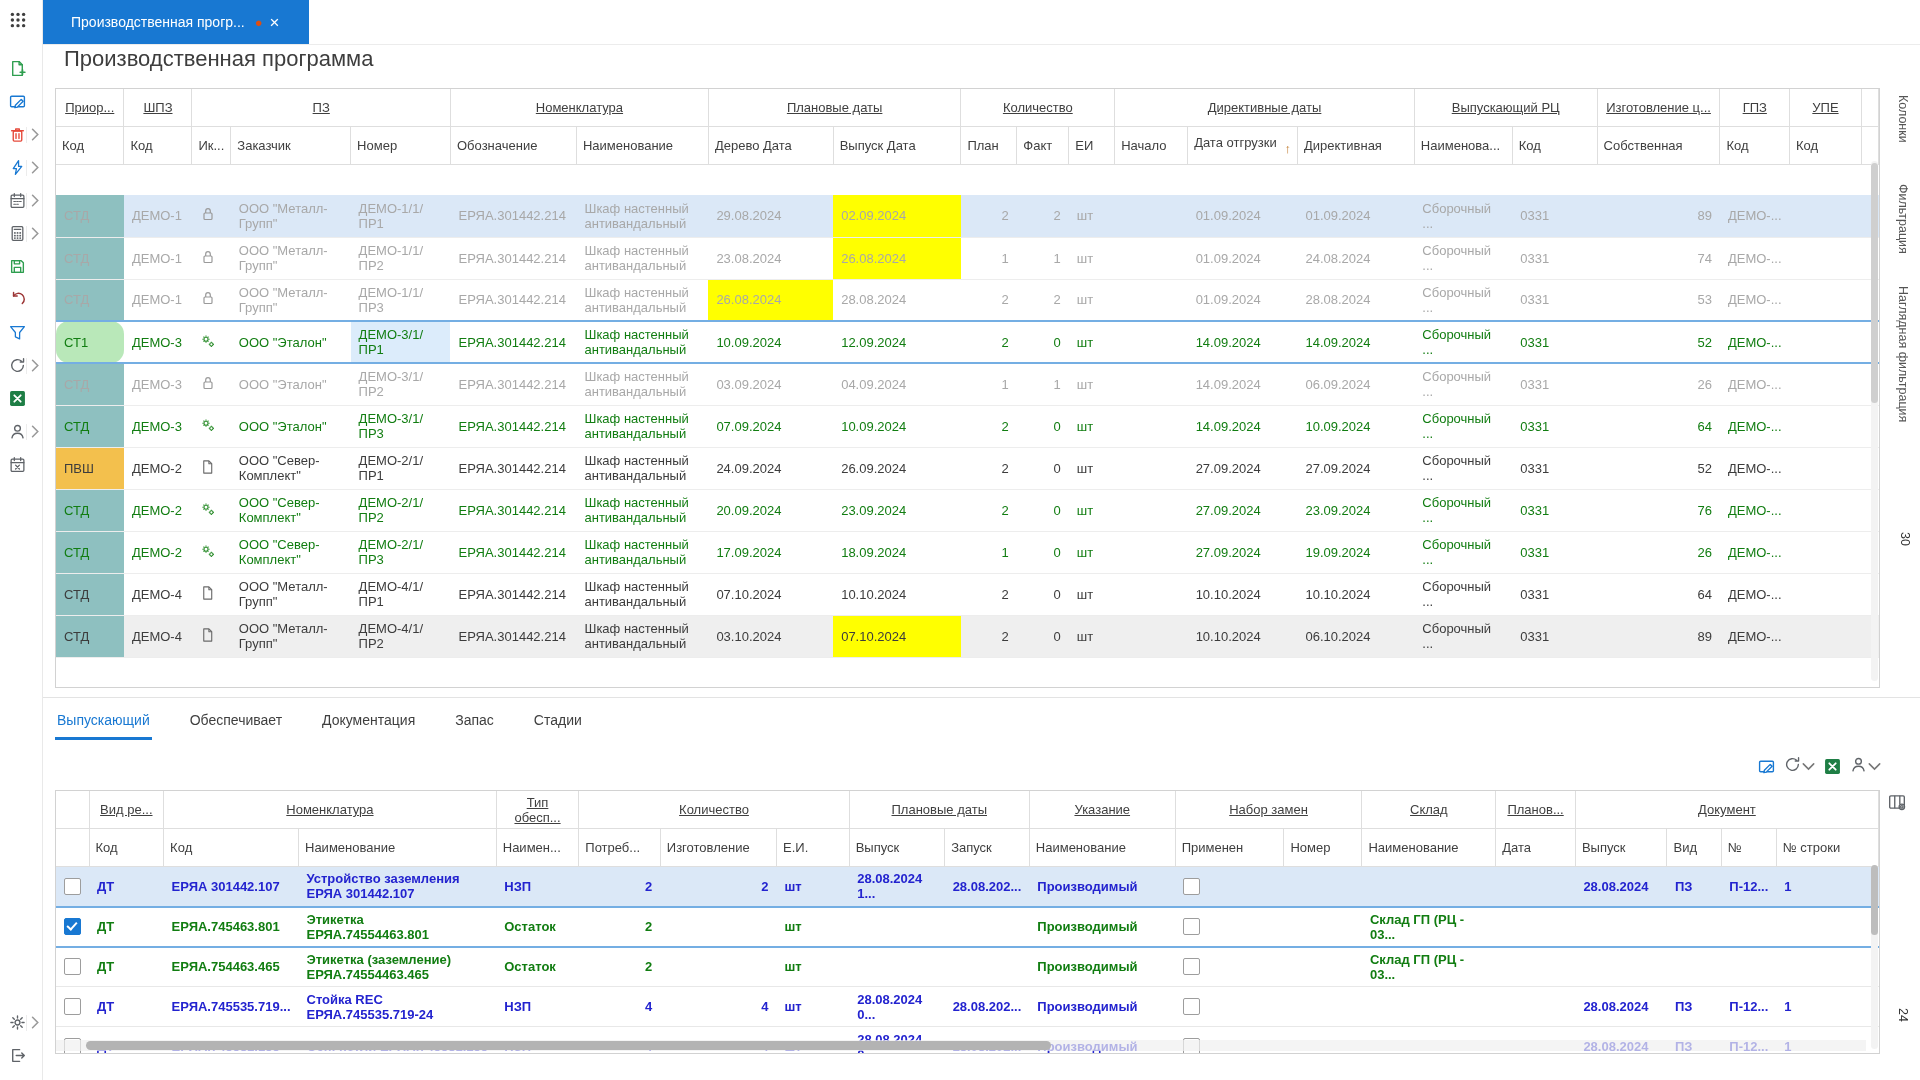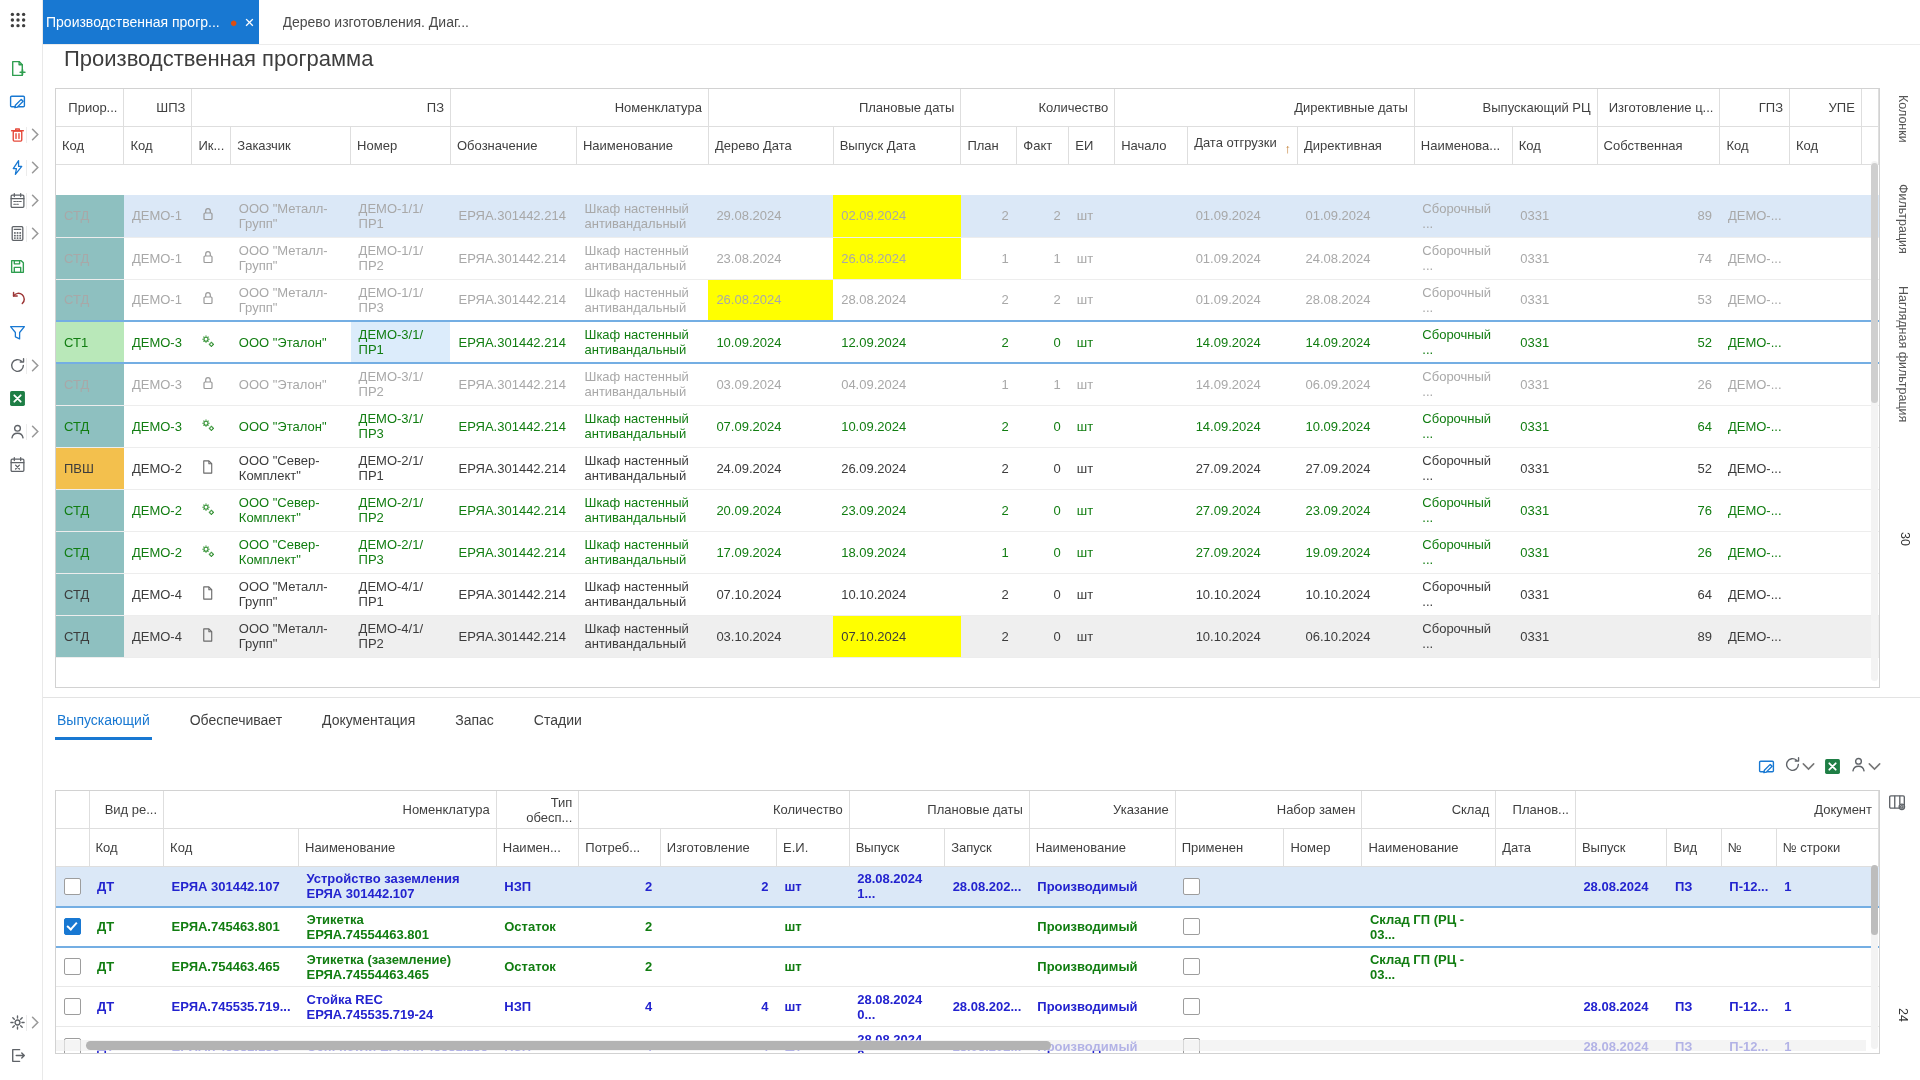--- a/index.html
+++ b/index.html
@@ -14,33 +14,33 @@
   .sb-item{height:33px;display:flex;align-items:center;padding-left:9px;position:relative;cursor:pointer;}
   .sb-exp{position:absolute;right:2px;top:50%;transform:translateY(-50%);height:16px;
     display:flex;align-items:center;border-left:1px solid #ececec;padding-left:2px;}
   .sb-bottom{position:absolute;left:0;bottom:8px;width:42px;}
   .sb-ic{display:inline-flex;}
 
   
   .tabbar{position:absolute;left:42px;top:0;width:1878px;height:44px;background:#fff;
     border-bottom:1px solid #ececec;display:flex;align-items:stretch;z-index:5;}
   .tab{display:flex;align-items:center;padding:0 24px;font-size:14px;color:#4a4a4a;cursor:pointer;white-space:nowrap;}
-  .tab.active{background:#1878d2;color:#fff;padding:0 4px;}
+  .tab.active{background:#1878d2;color:#fff;padding:0 29px;}
   .tab .lbl{max-width:192px;overflow:hidden;text-overflow:ellipsis;white-space:nowrap;}
   .tab .dot{color:#dd4e12;font-size:13px;margin:0 7px 0 10px;}
   .tab .close{font-size:17px;line-height:17px;cursor:pointer;}
 
   
   .page-title{position:absolute;left:64px;top:46px;font-size:22px;color:#3d3d3d;}
 
   
   table.grid{border-collapse:collapse;table-layout:fixed;font-size:13px;background:#fff;}
   table.grid th{font-weight:normal;color:#3f3f3f;background:#fff;border-right:1px solid #dedede;
     border-bottom:1px solid #dedede;padding:2px 6px;vertical-align:middle;overflow:hidden;}
-  table.grid th.hg{text-align:right;height:33px;}
+  table.grid th.hg{text-align:center;height:33px;text-decoration:underline;}
   table.grid th.hs{text-align:left;height:33px;line-height:15px;}
   table.grid td{padding:2px 8px;vertical-align:middle;overflow:hidden;line-height:15px;}
   table.grid .r{text-align:right;margin-top:12px;}
   .sort{color:#c07a2c;font-size:13px;float:right;margin-top:6px;}
 
   .gridbox{position:absolute;background:#fff;border:1px solid #d2d2d2;overflow:hidden;}
   #mainGridBox{left:55px;top:88px;width:1823px;height:598px;}
   #detailGridBox{left:55px;top:790px;width:1823px;height:262px;}
 
   
@@ -52,21 +52,21 @@
   tr.t-gray td{color:#a8a8a8;}
   tr.t-green td{color:#117d11;}
   tr.t-black td{color:#3c3c3c;}
   tr.selected td{background:#dbe8f7;}
   tr.shaded td{background:#efefef;}
   tr.focused td{border-top:2px solid #74aee3;border-bottom:2px solid #74aee3;}
   td.cursor{background:#dcecfb;}
   td.yellow{background:#ffff00 !important;}
   td.prio{padding-left:8px;}
   td.p-teal{background:#8ec0c0 !important;}
-  td.p-green{background:#b9e8b9 !important;}
+  td.p-green{background:#b9e8b9 !important;border-radius:13px;}
   td.p-orange{background:#f3c04d !important;}
   tr.selected td.yellow{background:#ffff00 !important;}
   .gicon{display:inline-flex;}
 
   
   tr.brow{height:40px;font-weight:bold;}
   tr.brow td{border-bottom:1px solid #e8e8e8;}
   tr.blue-div td{border-bottom:2px solid #74aee3;}
   tr.t-blue td{color:#2323cf;}
   .cb{position:relative;display:inline-block;width:15px;height:15px;border:1.5px solid #9d9d9d;
@@ -287,23 +287,20 @@
           </span>
         </div>
     </div>
   </aside>
 
   <header class="tabbar">
     <div class="tab active">
       <span class="lbl">Производственная прогр...</span>
       <span class="dot">●</span>
       <span class="close">×</span>
-    </div>
-    <div class="tab">
-      <span class="lbl">Дерево изготовления. Диаг...</span>
     </div>
   </header>
 
   <div class="page-title">Производственная программа</div>
 
   <div class="gridbox" id="mainGridBox">
     <table class="grid">
         <colgroup>
           <col style="width:68px">
           <col style="width:68px">

